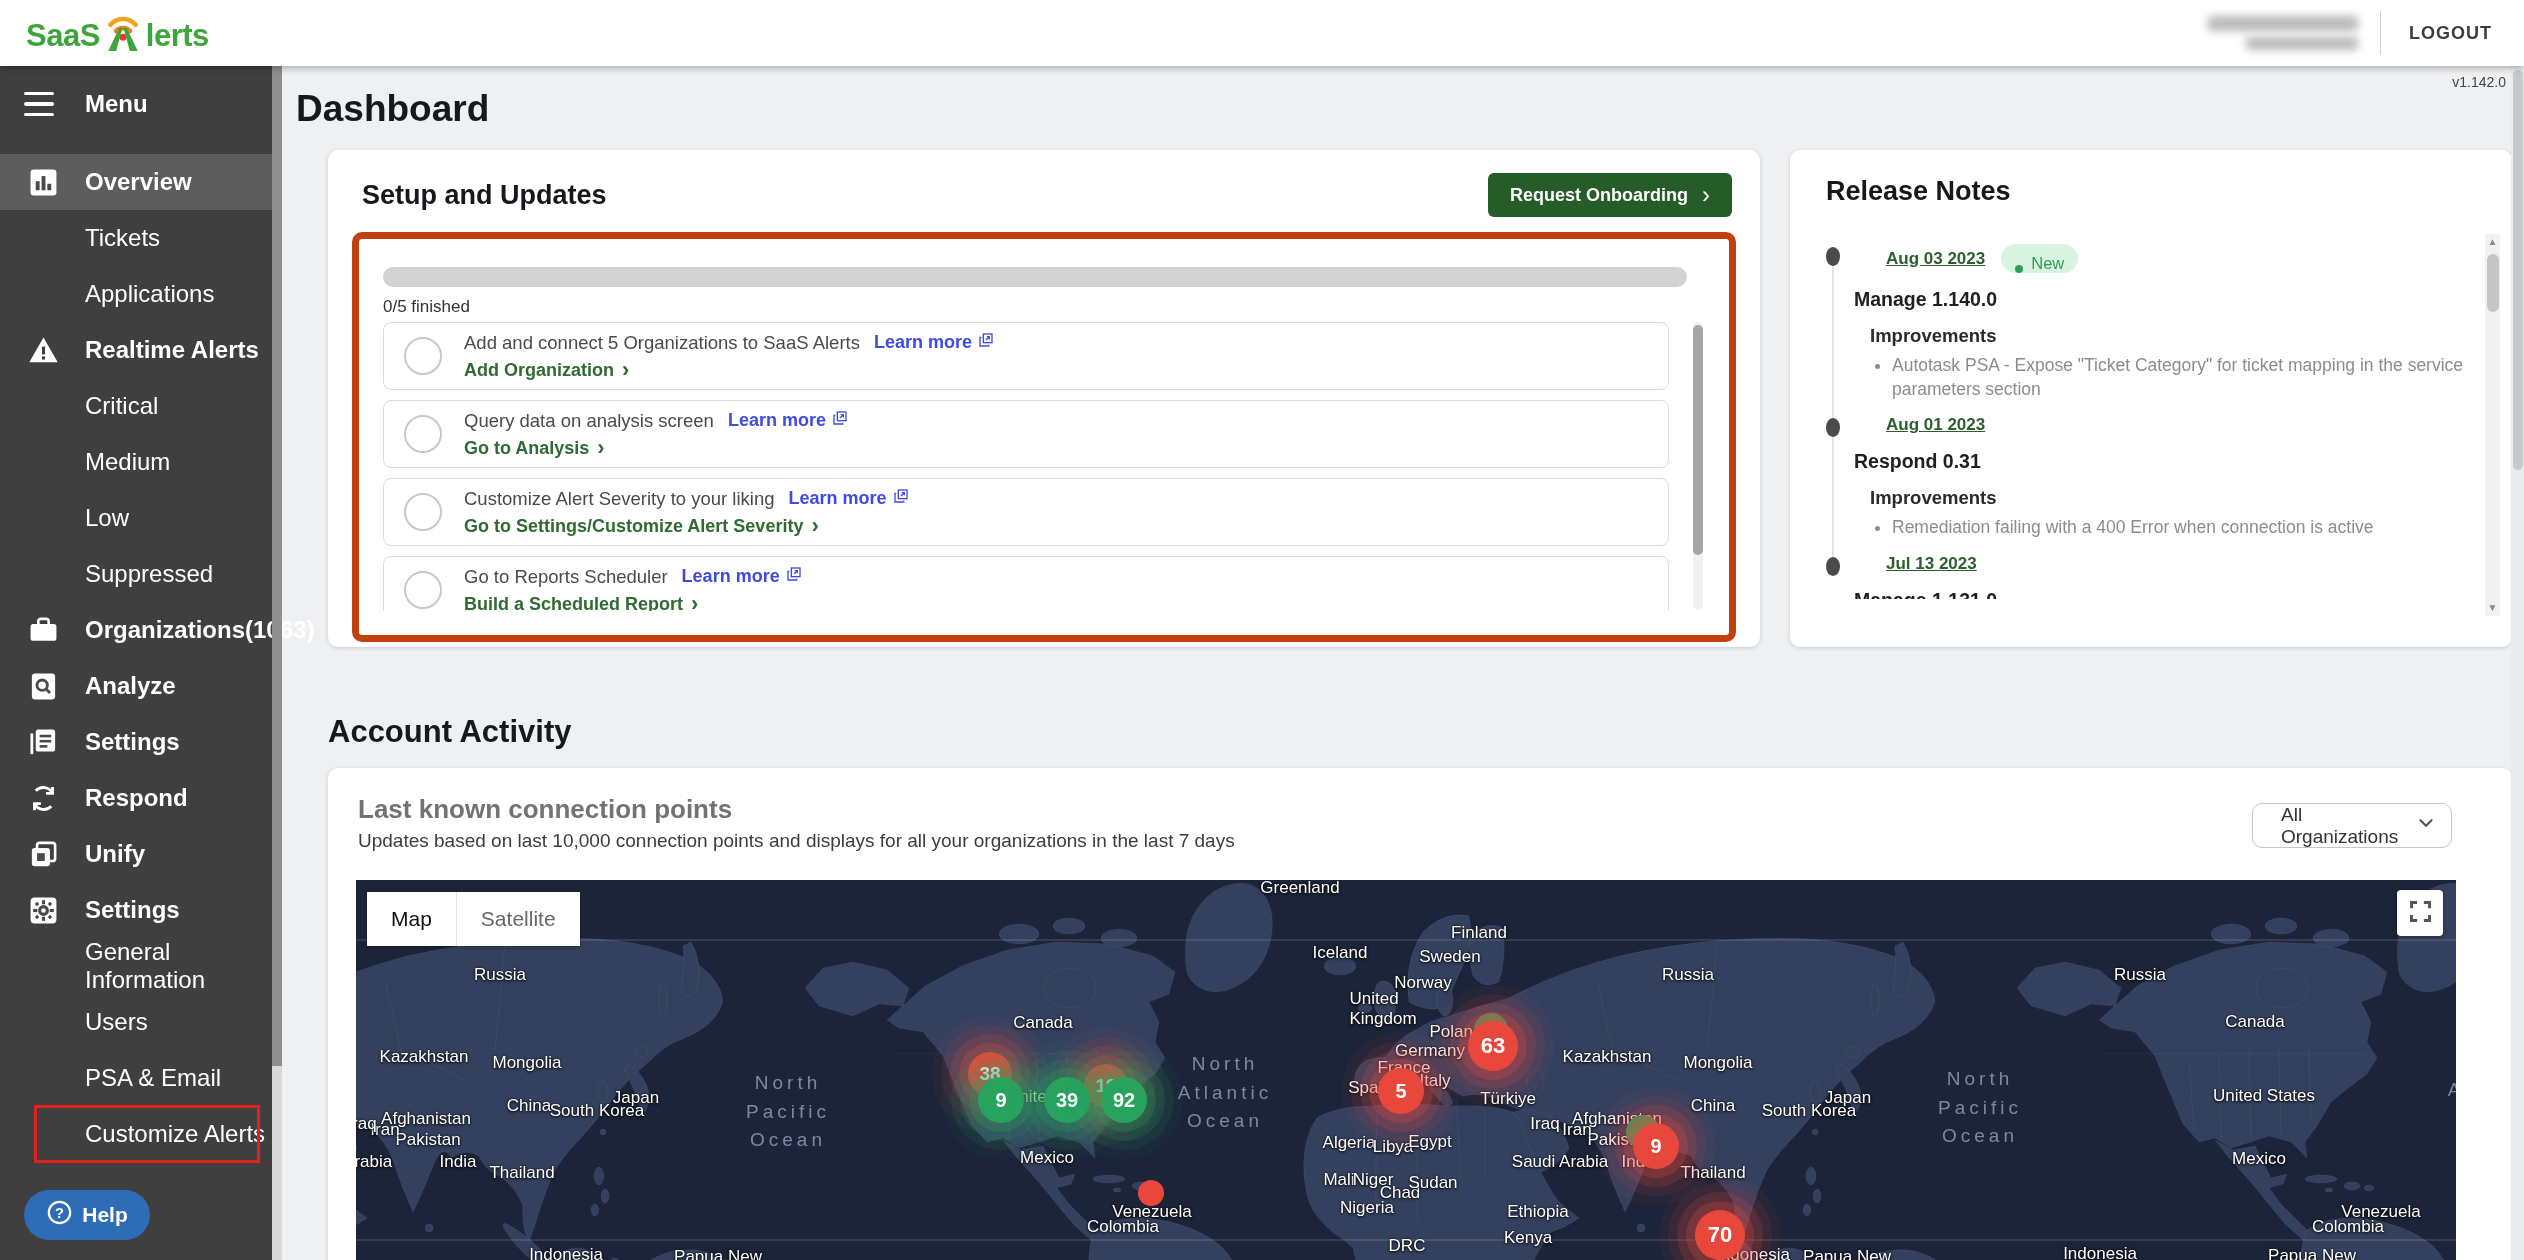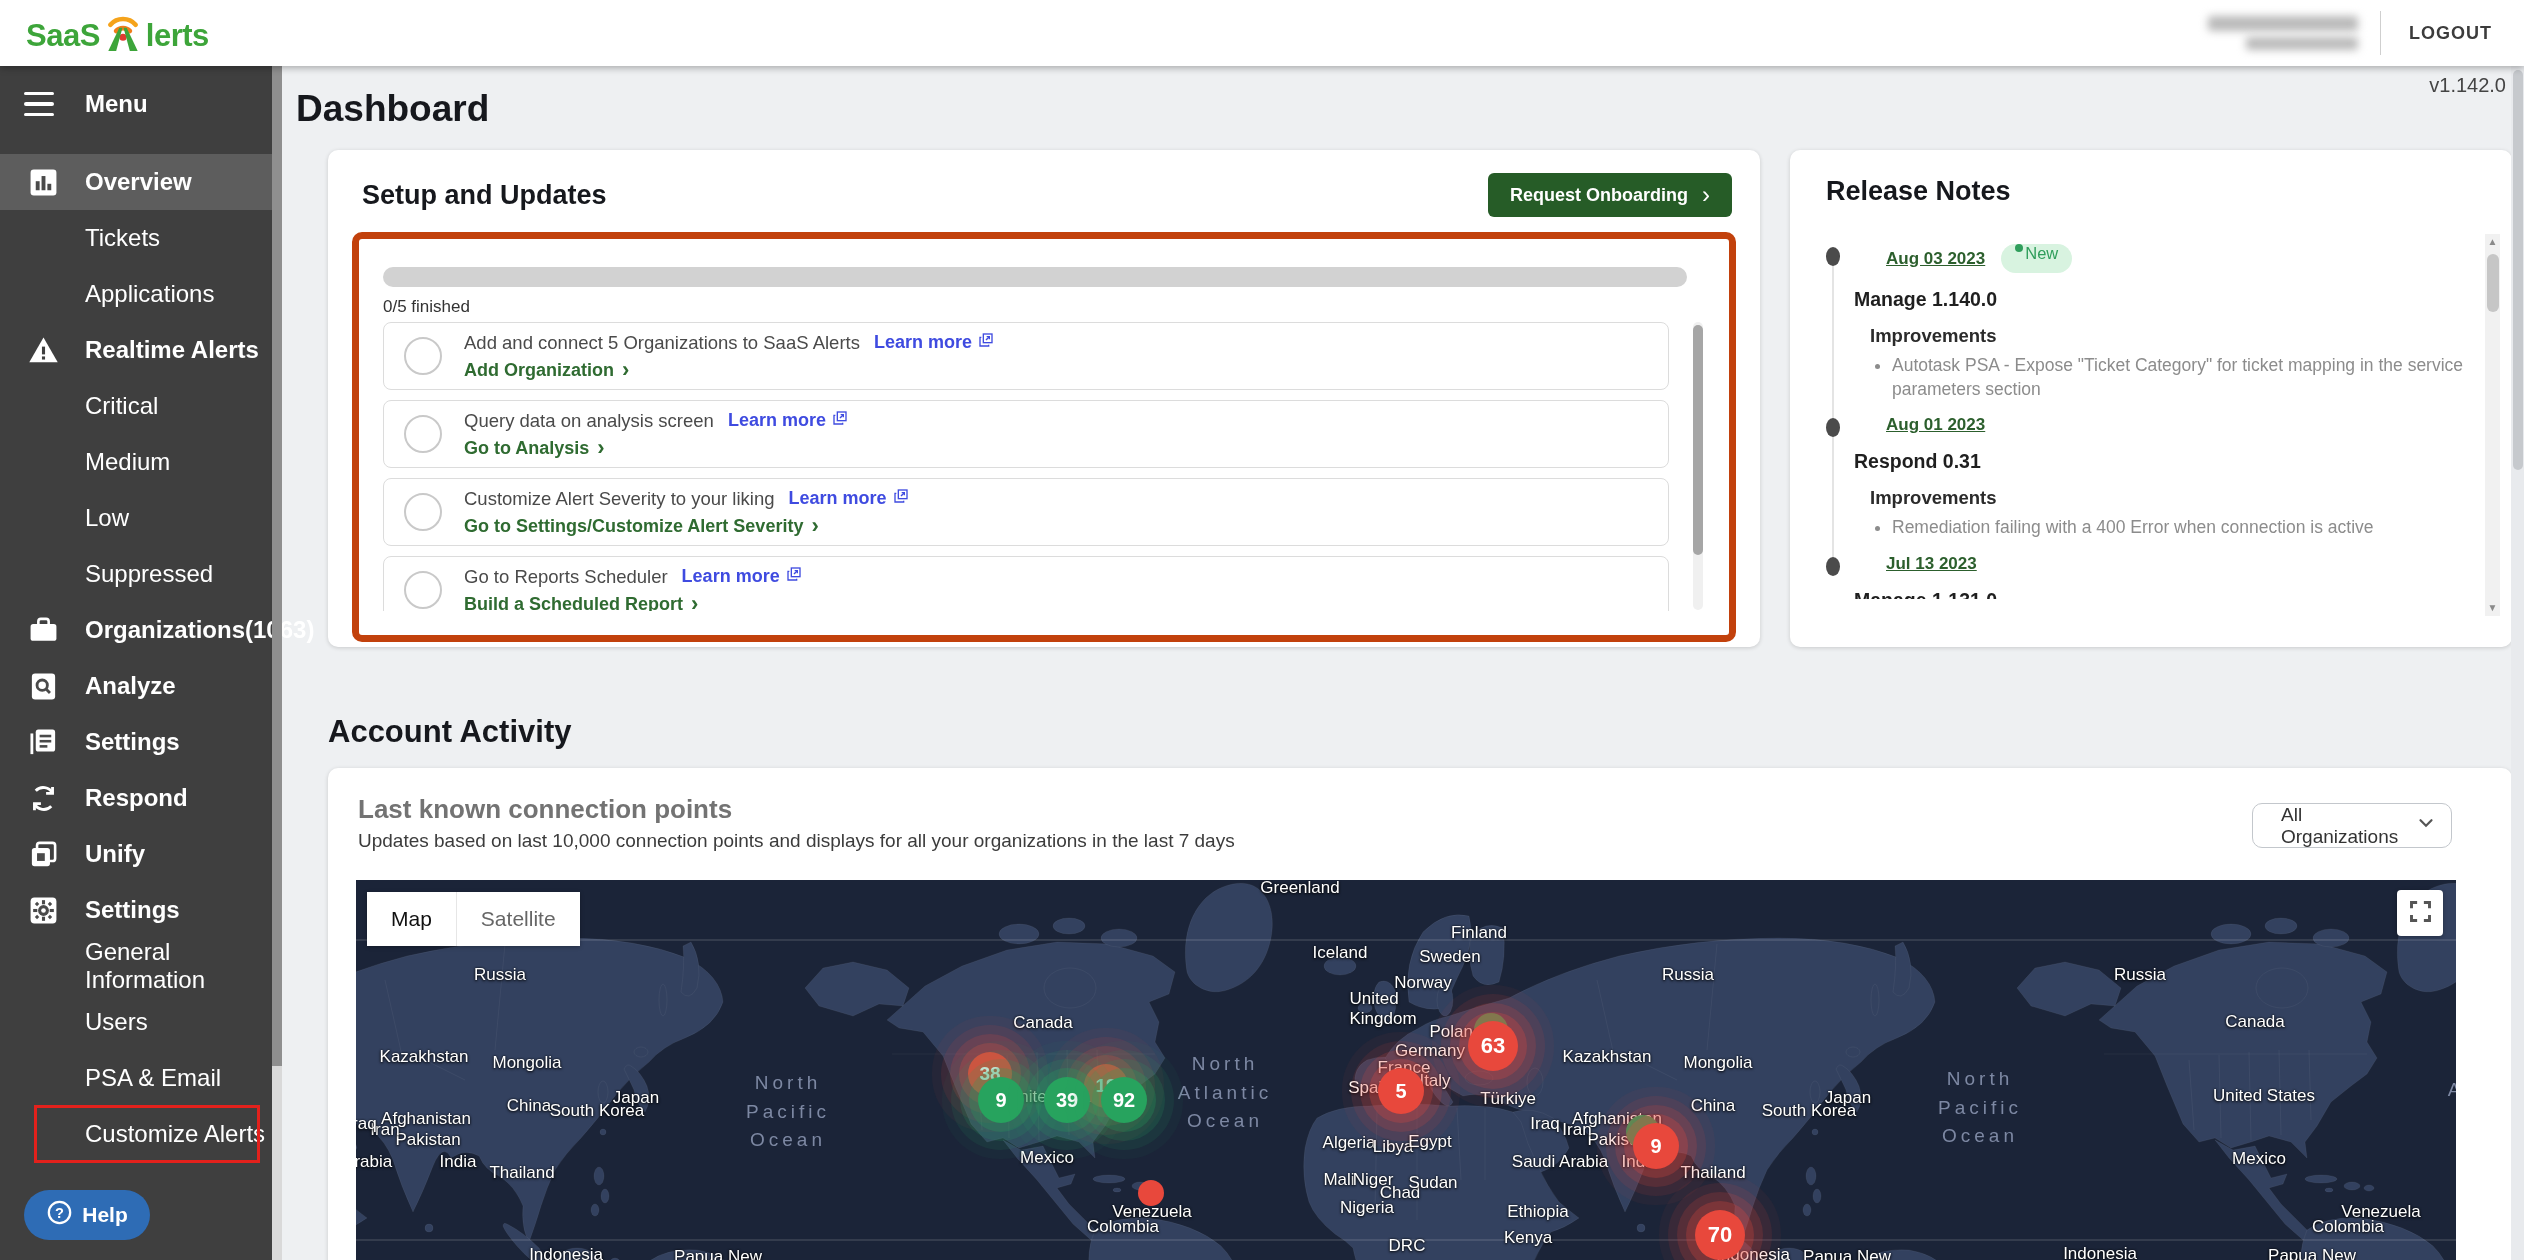--- a/index.html
+++ b/index.html
@@ -37,21 +37,21 @@
   .side-item.highlighted::after{content:"";position:absolute;left:34px;right:12px;top:-1px;bottom:-1px;
              border:3px solid #e3211c;pointer-events:none;}
   .side-scrollbar{position:absolute;right:0;top:0;bottom:0;width:10px;background:#d9d9d9;}
   .side-thumb{position:absolute;top:0;left:0;width:10px;height:1000px;background:#8f8f8f;}
   .help-btn{position:absolute;left:24px;bottom:20px;width:126px;height:50px;border:none;border-radius:26px;
             background:#2e6cb5;color:#fff;font-family:inherit;font-size:21px;font-weight:700;
             display:flex;align-items:center;justify-content:center;gap:9px;cursor:pointer;}
 
   
   .main{position:absolute;top:66px;left:282px;right:0;bottom:0;overflow:hidden;}
-  .version{position:absolute;top:8px;right:18px;font-size:20px;color:#444;}
+  .version{position:absolute;top:8px;right:18px;font-size:14px;color:#444;}
   .page-title{position:absolute;top:22px;left:14px;margin:0;font-size:37px;font-weight:800;color:#16181d;}
   .card{position:absolute;background:#fff;border-radius:10px;box-shadow:0 1px 4px rgba(0,0,0,.16);}
 
   
   .setup-card{left:46px;top:84px;width:1432px;height:497px;}
   .setup-head{position:absolute;left:34px;right:28px;top:22px;height:46px;display:flex;align-items:center;justify-content:space-between;}
   .setup-head h2{margin:0;font-size:27px;font-weight:800;color:#16181d;}
   .onboard-btn{background:#265c27;border:none;border-radius:6px;color:#fff;font-family:inherit;
                font-size:18px;font-weight:700;height:44px;padding:0 22px;display:flex;align-items:center;gap:14px;cursor:pointer;}
   .onboard-btn .chev{font-size:24px;line-height:1;font-weight:400;}
@@ -73,21 +73,21 @@
 
   
   .rn-card{left:1508px;top:84px;width:722px;height:497px;}
   .rn-card h2{position:absolute;left:36px;top:26px;margin:0;font-size:27px;font-weight:800;color:#16181d;}
   .rn-scroll{position:absolute;left:36px;right:40px;top:84px;bottom:48px;overflow:hidden;}
   .rn-line{position:absolute;left:6px;top:16px;height:322px;width:2px;background:#e4e4e4;}
   .rn-entry{position:relative;padding-left:28px;margin-top:10px;}
   .rn-entry::before{content:"";position:absolute;left:0;top:3px;width:14px;height:19px;border-radius:50%;background:#4b4b4b;}
   .rn-daterow{display:flex;align-items:center;gap:16px;}
   .rn-date{font-size:17px;font-weight:700;color:#2c5f2d;text-decoration:underline;cursor:pointer;margin-left:32px;}
-  .rn-badge{display:flex;align-items:flex-start;gap:2px;background:#d8f3e0;border-radius:15px;height:29px;padding:0 14px;
+  .rn-badge{display:flex;align-items:flex-end;gap:8px;background:#d8f3e0;border-radius:15px;height:29px;padding:0 14px;
             font-size:16.5px;color:#2f9e5b;}
   .rn-badge i{width:8px;height:8px;border-radius:50%;background:#2f9e5b;}
   .rn-prod{margin-top:15px;font-size:19.5px;font-weight:700;color:#1f1f1f;}
   .rn-sec{margin-top:14px;margin-left:16px;font-size:18.5px;font-weight:600;color:#2b2b2b;}
   .rn-bul{margin:7px 0 14px 22px;padding-left:16px;font-size:17.5px;color:#8c8c8c;line-height:1.35;max-width:600px;}
   .rn-bul li{margin:0;}
   .rn-scrollbar{position:absolute;right:12px;top:84px;width:15px;height:382px;background:#f1f1f1;}
   .rn-arr{position:absolute;left:0;width:15px;height:16px;font-size:10px;color:#8a8a8a;text-align:center;line-height:16px;}
   .rn-arr.up{top:0;} .rn-arr.dn{bottom:0;}
   .rn-thumb{position:absolute;top:20px;left:1.5px;width:12px;height:58px;background:#c6c6c6;border-radius:6px;}

